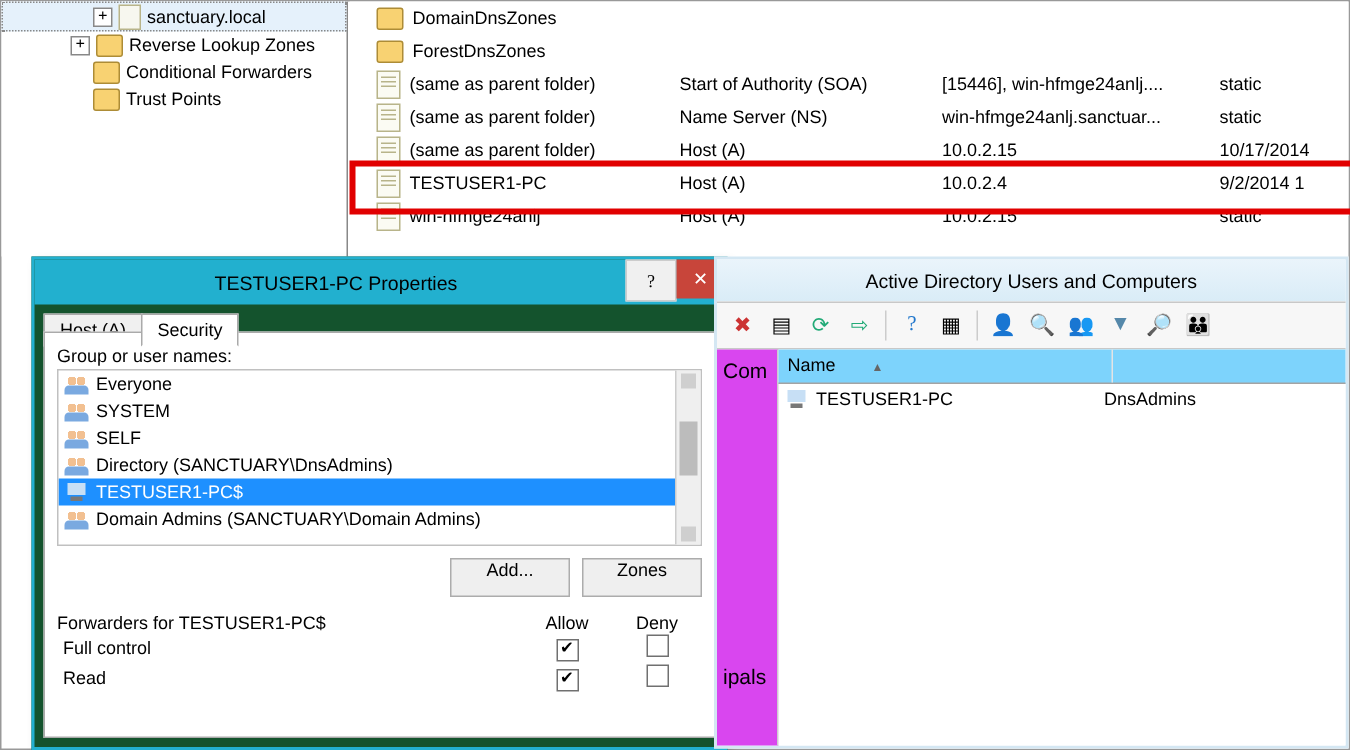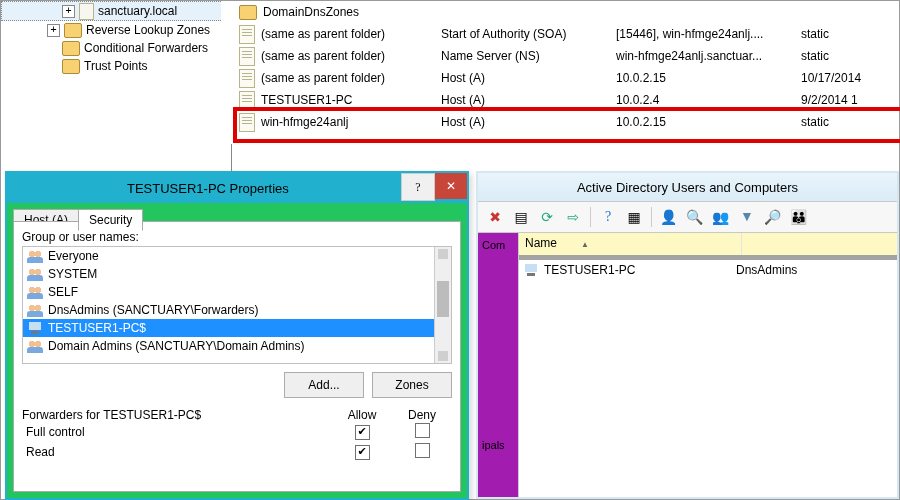--- a/index.html
+++ b/index.html
@@ -8,34 +8,34 @@
 
 .tree{position:absolute;left:0;top:0;width:230px;height:170px;background:#fff;border-right:1px solid #888}
 .tree-item{display:flex;align-items:center;height:18px;padding-left:28px;white-space:nowrap}
 .tree-item.sel{background:#e5f1fb;border:1px dotted #888;padding-left:27px}
 .tree-item .plus{display:inline-flex;width:11px;height:11px;border:1px solid #888;background:#fff;margin-right:4px;align-items:center;justify-content:center;font-size:10px;line-height:1;font-family:monospace}
 .tree-item .plus.nosub{border:none;background:transparent}
 .folder-icon{width:16px;height:13px;background:#f8d272;border:1px solid #ad8c36;border-radius:2px;margin-right:4px}
 .db-icon{width:13px;height:15px;background:#f7f7ef;border:1px solid #b8b48a;margin-right:4px}
 
 
-.records{position:absolute;left:220px;top:0;right:0;height:143px;background:#fff}
+.records{position:absolute;left:232px;top:0;right:0;height:143px;background:#fff}
 .rec-row{display:flex;align-items:center;height:22px;padding-left:18px}
 .rec-row span{overflow:hidden;text-overflow:ellipsis;white-space:nowrap}
 .rec-icon{width:14px;height:17px;background:#fbfbf3;border:1px solid #b8b48a;margin-right:6px;position:relative}
 .rec-icon::after{content:"";position:absolute;top:3px;left:2px;right:2px;height:1px;background:#b8b48a;box-shadow:0 3px 0 #b8b48a,0 6px 0 #b8b48a}
 .col-name{width:180px}
 .col-type{width:175px}
 .col-data{width:185px}
 .col-ts{width:80px}
 .folder-icon2{width:16px;height:13px;background:#f8d272;border:1px solid #ad8c36;border-radius:2px;margin-right:6px}
 .hl-box{position:absolute;border:4px solid #e10000;pointer-events:none}
 
 
-.dlg{position:absolute;left:4px;top:170px;width:460px;height:325px;border:2px solid #22b0cf;background:#22c55e;box-shadow:3px 3px 6px rgba(0,0,0,.15)}
+.dlg{position:absolute;left:20px;top:170px;width:460px;height:325px;border:2px solid #22b0cf;background:#14532d;box-shadow:3px 3px 6px rgba(0,0,0,.15)}
 .dlg-title{height:30px;background:#22b0cf;display:flex;align-items:center;padding-left:120px;color:#000;font-size:13px}
 .dlg-btns{position:absolute;right:0;top:0;height:30px;display:flex}
 .dlg-btn{width:32px;height:26px;display:flex;align-items:center;justify-content:center;font-family:"Segoe UI Symbol";font-size:12px}
 .dlg-btn.help{background:#f0f0f0;color:#000;border:1px solid #ccc}
 .dlg-btn.close{background:#c8453a;color:#fff}
 .tabs{display:flex;margin:6px 0 0 6px}
 .tab{padding:3px 10px;border:1px solid #aaa;background:#f0f0f0;margin-right:-1px;font-size:12px;position:relative}
 .tab.active{background:#fff;border-bottom:1px solid #fff;z-index:2}
 .tab-body{position:absolute;left:6px;top:48px;right:6px;bottom:6px;border:1px solid #aaa;background:#fff;padding:8px}
 .lbl{margin:0 0}
@@ -44,40 +44,40 @@
 .lb-item{display:flex;align-items:center;height:18px;padding:0 4px}
 .lb-item.sel{background:#1e90ff;color:#fff}
 .grp-icon{width:16px;height:14px;margin-right:5px;background:radial-gradient(circle at 5px 5px,#f2c091 3px,transparent 3px),radial-gradient(circle at 11px 5px,#f2c091 3px,transparent 3px);border:none;position:relative}
 .grp-icon::after{content:"";position:absolute;left:0;right:0;bottom:0;height:6px;background:#7aa9e0;border-radius:3px 3px 0 0}
 .pc-icon{width:16px;height:14px;margin-right:5px;background:linear-gradient(#c7dff5,#c7dff5) 2px 1px/12px 8px no-repeat,linear-gradient(#777,#777) 4px 10px/8px 3px no-repeat}
 .scroll-v{position:absolute;right:0;top:0;bottom:0;width:16px;background:#efefef;border-left:1px solid #ccc}
 .scroll-v::before,.scroll-v::after{content:"";position:absolute;left:3px;right:3px;height:10px;background:#cfcfcf}
 .scroll-v::before{top:2px}.scroll-v::after{bottom:2px}
 .scroll-thumb{position:absolute;left:2px;right:2px;top:34px;height:36px;background:#bcbcbc}
 .btn-row{display:flex;justify-content:flex-end;margin:8px 0 10px;gap:8px}
-.btn{width:78px;height:24px;border:1px solid #acacac;background:#efefef;display:flex;align-items:center;justify-content:center}
+.btn{width:78px;height:24px;border:1px solid #acacac;background:#efefef;display:flex;align-items:flex-start;justify-content:center}
 .perm-hdr{display:flex;border-top:none}
 .perm-hdr .ph{flex:1}
 .perm-hdr .pcol{width:60px;text-align:center}
 .perm-row{display:flex;align-items:center;height:20px}
 .perm-row .pname{flex:1;padding-left:4px}
 .perm-row .pcol{width:60px;text-align:center}
 .chk{display:inline-block;width:13px;height:13px;border:1px solid #707070;background:#fff;line-height:11px;font-size:11px;text-align:center}
 
 
 .aduc{position:absolute;left:475px;top:170px;right:0;bottom:0;border:2px solid #d4e7f3;background:#fff}
 .aduc-title{height:28px;background:linear-gradient(#eaf4fb,#d9ecf7);display:flex;align-items:center;justify-content:center;font-size:13px}
 .aduc-tb{height:30px;border-top:1px solid #c8c8c8;border-bottom:1px solid #c8c8c8;display:flex;align-items:center;padding:0 6px;gap:4px;background:#f7f7f7;overflow:hidden}
 .tb-ic{width:20px;height:20px;display:flex;align-items:center;justify-content:center;font-family:"Segoe UI Symbol","Segoe UI Emoji";font-size:14px;border:1px solid transparent;border-radius:2px}
 .tb-sep{width:1px;height:20px;background:#ccc;margin:0 2px}
 .aduc-body{position:absolute;left:0;top:60px;right:0;bottom:0;display:flex}
-.aduc-tree{width:40px;border-right:1px solid #ccc;background:#a21caf;font-size:11px;padding:4px 0}
+.aduc-tree{width:40px;border-right:1px solid #ccc;background:#d946ef;font-size:14px;padding:4px 0}
 .aduc-tree div{padding:2px 4px}
 .aduc-list{flex:1;background:#fff}
-.col-hdr{display:flex;height:22px;border-bottom:5px solid #a3a3a3;background:#fef9c3}
+.col-hdr{display:flex;height:22px;border-bottom:1px solid #a3a3a3;background:#7dd3fc}
 .col-hdr div{padding:3px 6px;border-right:1px solid #e4e4e4}
 .aduc-row{display:flex;align-items:center;height:20px;padding-left:4px}
 .sort-arrow{font-size:8px;margin-left:24px;color:#666}
 
 
 .arrow-down{position:absolute;width:46px;height:50px}
 
 .arrow-left{position:absolute;width:70px;height:52px}
 </style>
 </head>
@@ -104,20 +104,24 @@
     <span class="plus nosub"></span>
     <span class="folder-icon"></span>
     <span>Trust Points</span>
   </div>
 </div>
 
 <div class="records">
   <div class="rec-row">
         <span class="folder-icon2"></span>
         <span class="col-name">DomainDnsZones</span>
+      </div>
+  <div class="rec-row">
+        <span class="folder-icon2"></span>
+        <span class="col-name">ForestDnsZones</span>
       </div>
   <div class="rec-row">
         <span class="rec-icon"></span>
         <span class="col-name">(same as parent folder)</span>
         <span class="col-type">Start of Authority (SOA)</span>
         <span class="col-data">[15446], win-hfmge24anlj....</span>
         <span class="col-ts">static</span>
       </div>
   <div class="rec-row">
         <span class="rec-icon"></span>
@@ -176,21 +180,21 @@
         <div class="lb-item">
               <span class="grp-icon"></span>
               <span>SYSTEM</span>
             </div>
         <div class="lb-item">
               <span class="grp-icon"></span>
               <span>SELF</span>
             </div>
         <div class="lb-item">
               <span class="grp-icon"></span>
-              <span>DnsAdmins (SANCTUARY\Forwarders)</span>
+              <span>Directory (SANCTUARY\DnsAdmins)</span>
             </div>
         <div class="lb-item sel">
               <span class="pc-icon"></span>
               <span>TESTUSER1-PC$</span>
             </div>
         <div class="lb-item">
               <span class="grp-icon"></span>
               <span>Domain Admins (SANCTUARY\Domain Admins)</span>
             </div>
       </div>

